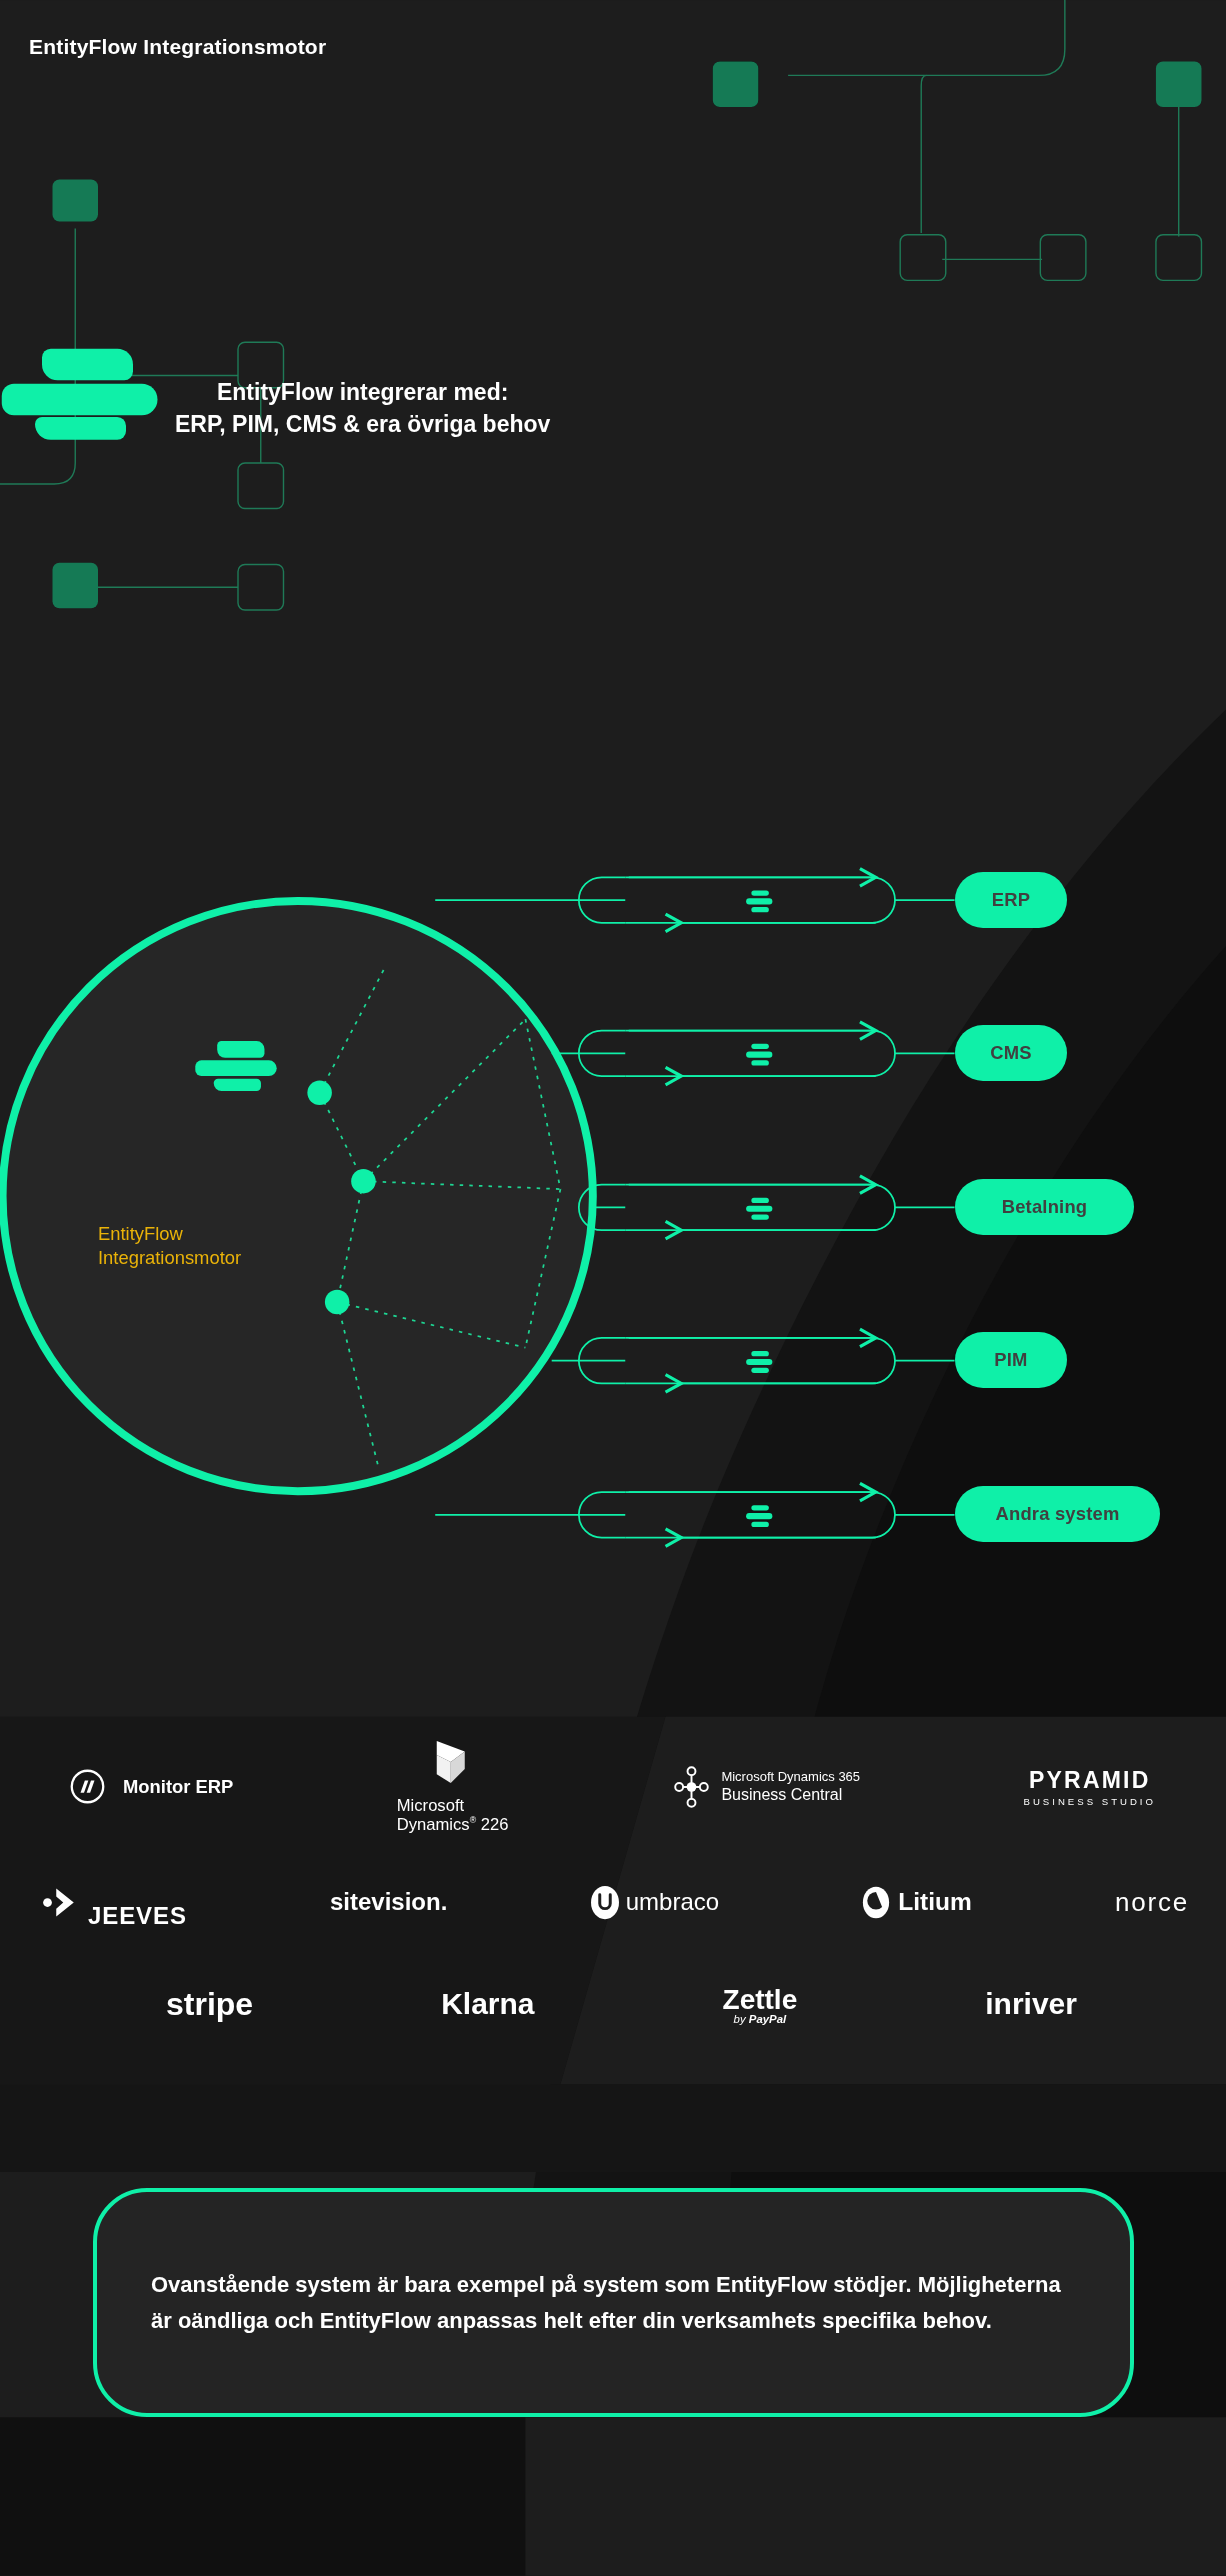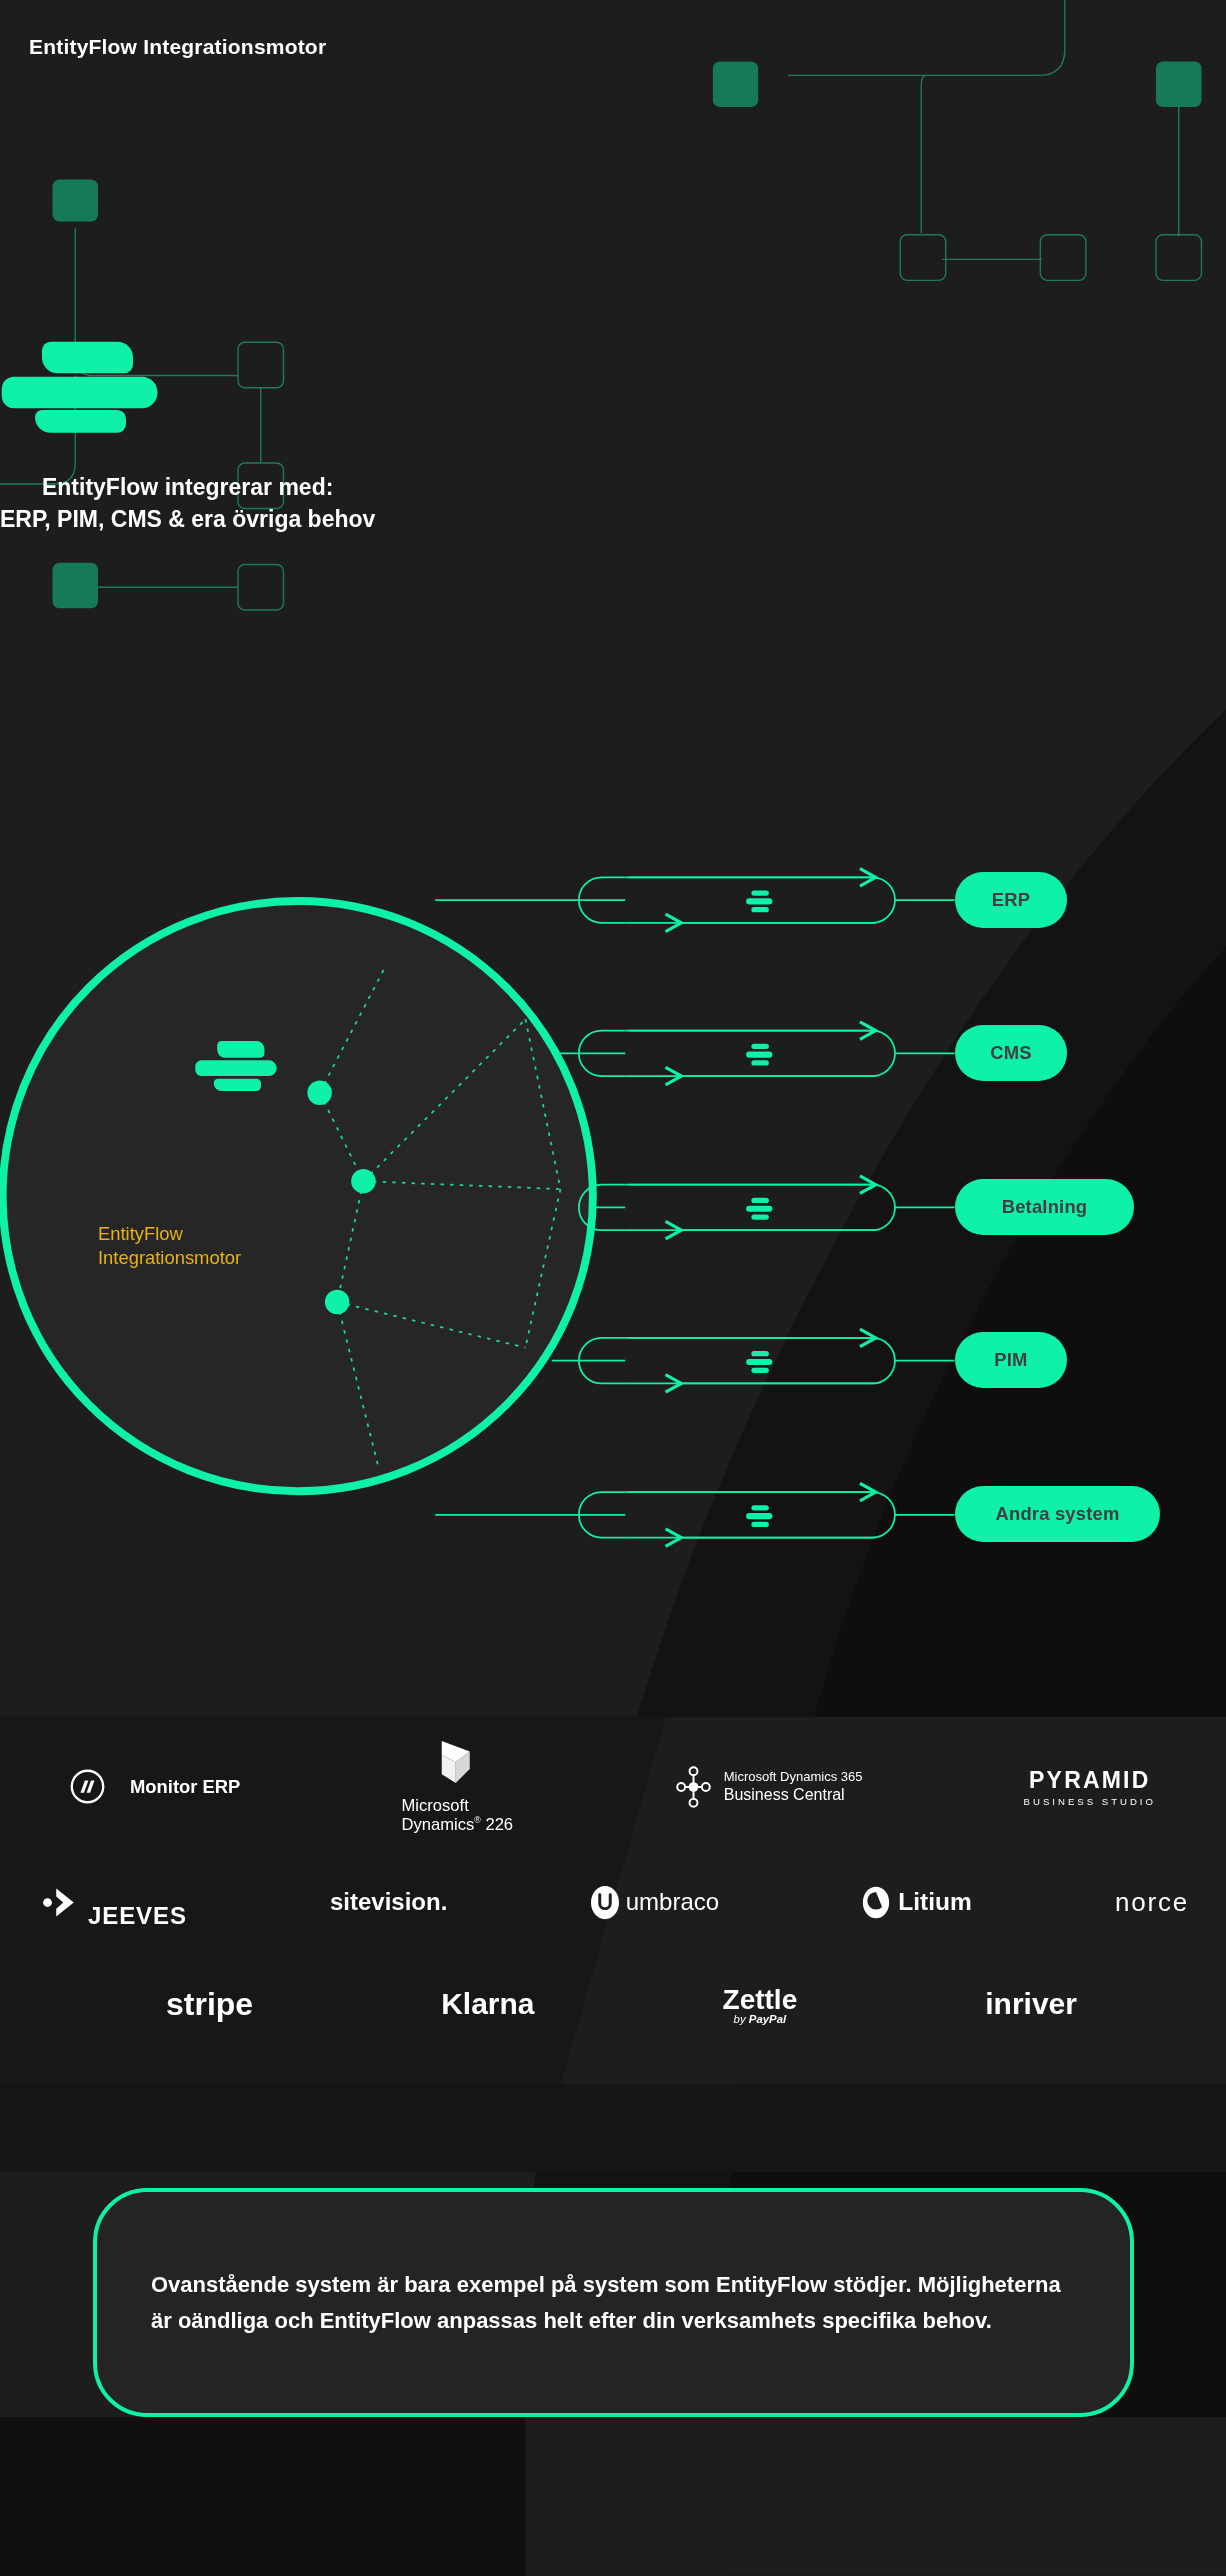--- a/index.html
+++ b/index.html
@@ -20,21 +20,21 @@
   }
 
   
   .circuit{ position:absolute; z-index:2; }
   #circuit-right{ left:683px; top:0px; }
   #circuit-left{ left:0px;   top:158px; }
 
   
   .hero{
     position:absolute; left:0; right:8px; top:338px; z-index:6;
-    display:flex; flex-direction:column; align-items:flex-start;
+    display:flex; flex-direction:row; align-items:flex-end;
   }
   .hero-logo{ width:175px; height:95px; }
   .hero-heading{
     margin-top:39px; text-align:center; color:#fff;
     font-size:23px; font-weight:700; line-height:1.38;
   }
 
   
   #diagram{ position:absolute; left:0; top:815px; z-index:5; }
 
@@ -266,21 +266,21 @@
     <span>Andra system</span>
   </div>
 
 <div class="circle-caption" style="left:98px; top:1222px;">
   <div>EntityFlow</div>
   <div>Integrationsmotor</div>
 </div>
 
 <div class="brandrow" style="left:70px; top:1739px; width:1086px; justify-content:space-between;">
 
-  <div class="brand" style="gap:25px;">
+  <div class="brand" style="gap:18px;">
     <svg width="35" height="35" viewBox="0 0 40 40">
       <circle cx="20" cy="20" r="18" fill="none" stroke="#fff" stroke-width="2.6"></circle>
       <path d="M12 27 L17 13 h4 l-5 14 z" fill="#fff"></path>
       <path d="M19 27 L24 13 h4 l-5 14 z" fill="#fff"></path>
     </svg>
     <span class="brand-txt bt-bold" style="font-size:18.4px;">Monitor ERP</span>
   </div>
 
   <div class="brand" style="gap:10.5px;flex-direction:column;">
     <svg width="35" height="46" viewBox="0 0 40 52">

